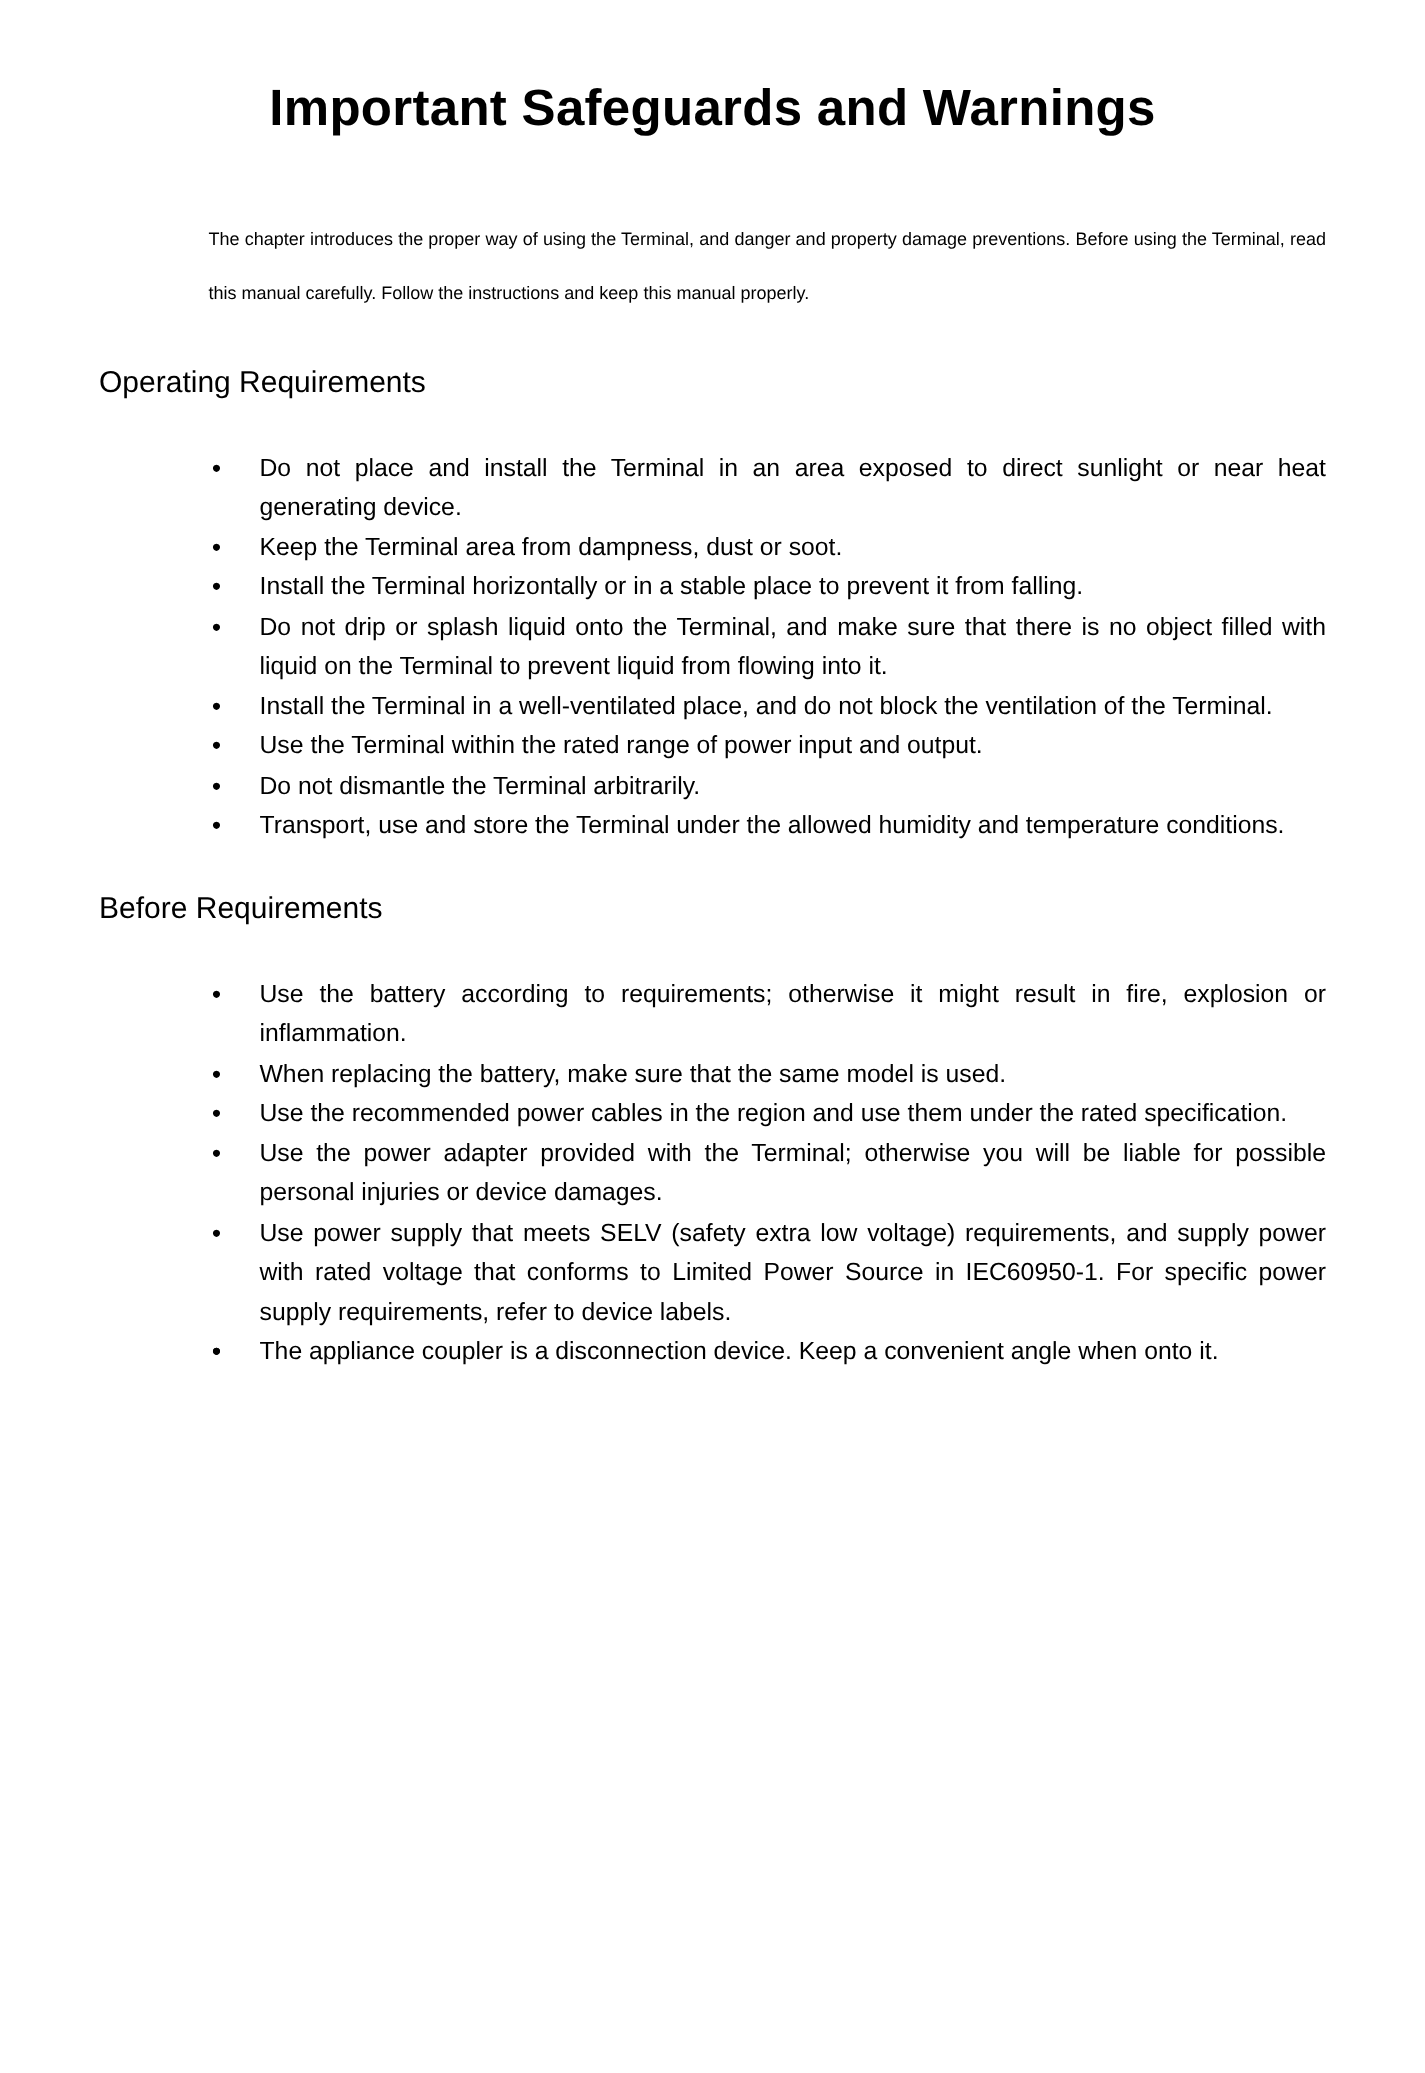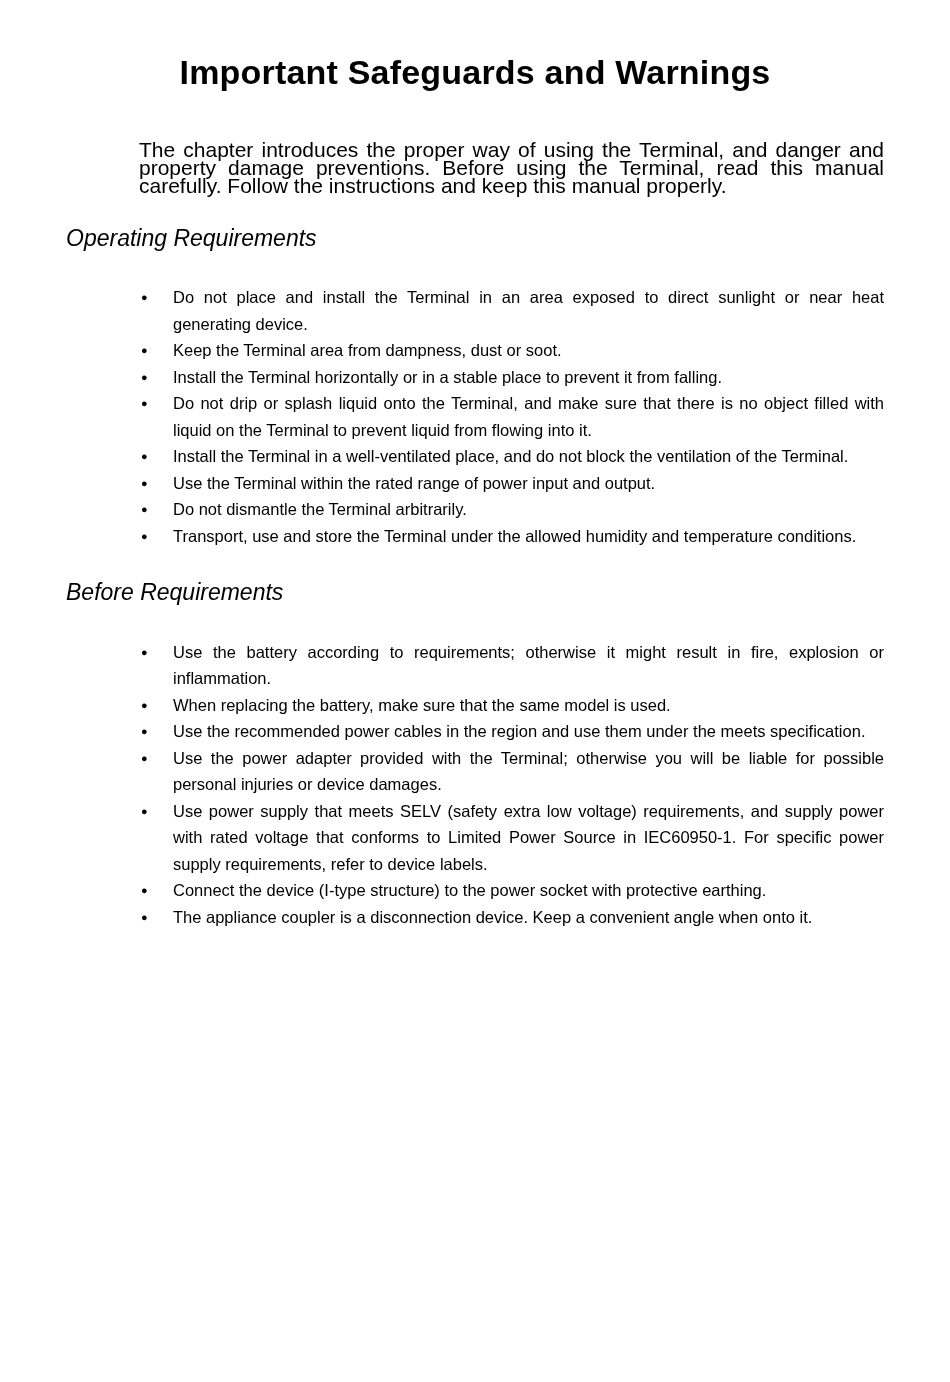--- a/index.html
+++ b/index.html
@@ -19,30 +19,29 @@
   .doc-title {
     margin: 52px 40px 0 40px;
     text-align: center;
     font-size: 34px;
     font-weight: bold;
     letter-spacing: 0.2px;
     line-height: 1.2;
   }
   .intro {
     margin: 48px 66px 0 139px;
-    font-size: 21px;
-    line-height: 18px;
+    font-size: 12px;
+    line-height: 36px;
     text-align: justify;
   }
   .section-heading {
     margin: 30px 66px 0 66px;
-    font-size: 23px;
+    font-size: 20px;
     font-weight: normal;
     line-height: 1.2;
-    font-style: italic;
   }
   ul.bullet-list {
     list-style: none;
     margin: 32px 66px 0 139px;
     padding: 0;
     font-size: 16.5px;
     line-height: 26.5px;
   }
   ul.bullet-list li {
     position: relative;
@@ -125,33 +124,32 @@
       <li>
         <span class="marker">●</span>
         <span>Use the battery according to requirements; otherwise it might result in fire, explosion or inflammation.</span>
       </li>
       <li>
         <span class="marker">●</span>
         <span>When replacing the battery, make sure that the same model is used.</span>
       </li>
       <li>
         <span class="marker">●</span>
-        <span>Use the recommended power cables in the region and use them under the meets specification.</span>
+        <span>Use the recommended power cables in the region and use them under the rated specification.</span>
       </li>
       <li>
         <span class="marker">●</span>
         <span>Use the power adapter provided with the Terminal; otherwise you will be liable for possible personal injuries or device damages.</span>
       </li>
       <li>
         <span class="marker">●</span>
         <span>Use power supply that meets SELV (safety extra low voltage) requirements, and supply power with rated voltage that conforms to Limited Power Source in IEC60950-1. For specific power supply requirements, refer to device labels.</span>
       </li>
       <li>
         <span class="marker">●</span>
-        <span>Connect the device (I-type structure) to the power socket with protective earthing.</span>
       </li>
       <li>
         <span class="marker">●</span>
         <span>The appliance coupler is a disconnection device. Keep a convenient angle when onto it.</span>
       </li>
     </ul>
   </div>
 
   <div class="footer">
     <span class="page-number">III</span>

